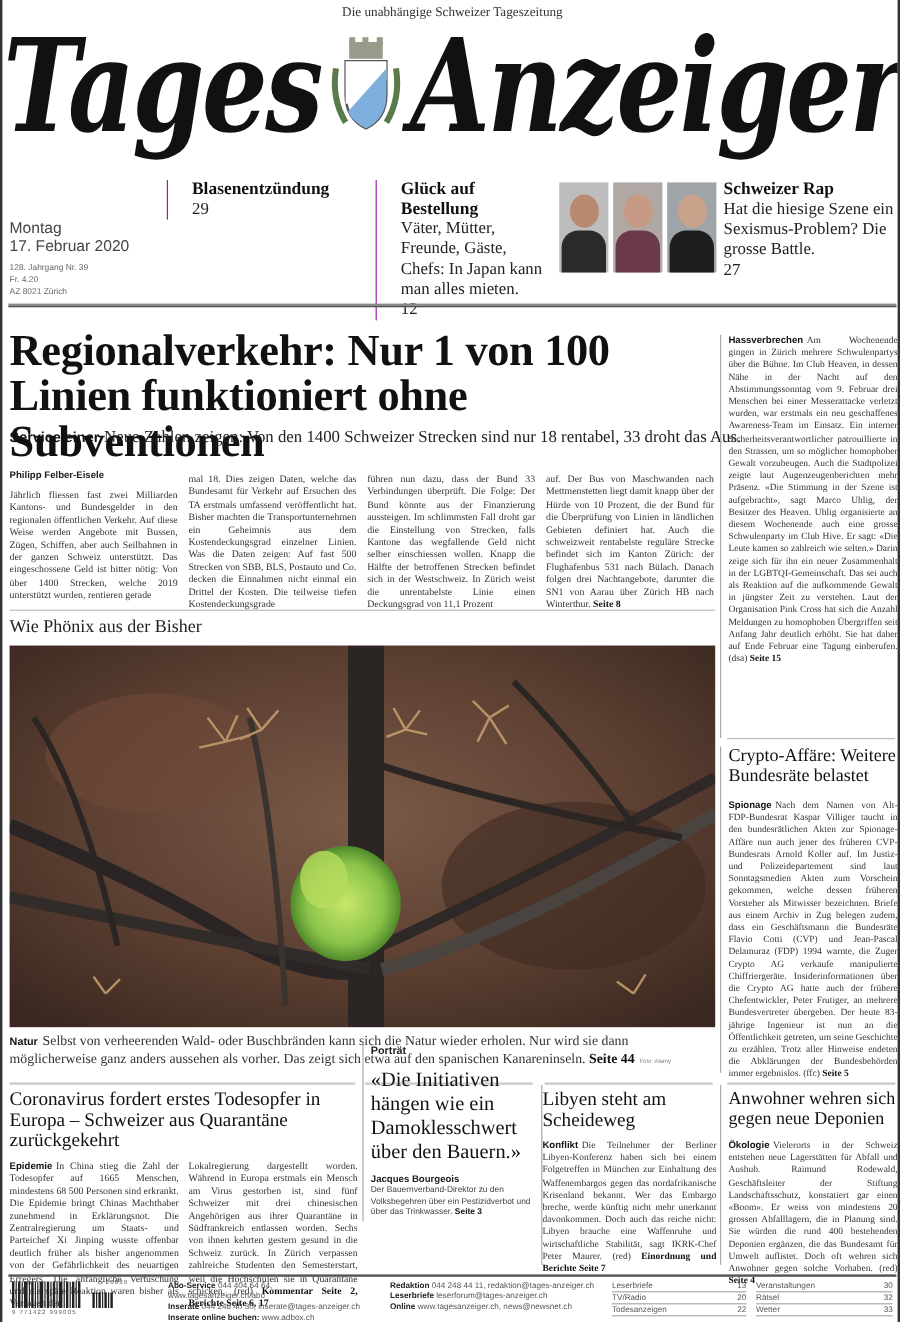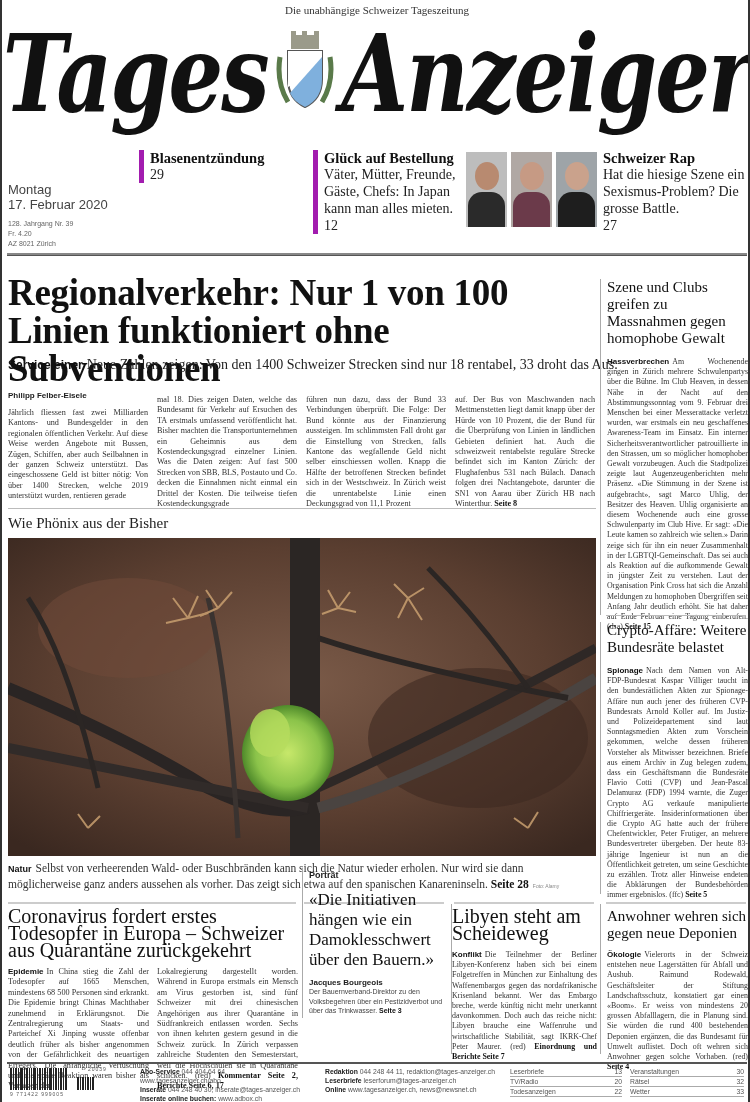--- a/index.html
+++ b/index.html
@@ -12,21 +12,21 @@
   
   .tagline { left: 0; width: 750px; top: 4px; text-align: center; font-size: 11px; color: #333; font-family: "Liberation Serif", serif; }
   .logo { left: 0; width: 750px; top: 14px; height: 118px; display: flex; justify-content: center; align-items: center; gap: 6px; }
   .logo-word { font-family: "DejaVu Serif", serif; font-weight: bold; font-size: 86px; letter-spacing: -2px; color: #111; transform: scaleY(1.25); font-style: italic; line-height: 1; }
   .crest { width: 62px; height: 92px; position: relative; }
 
   
   .dateblock { left: 6px; top: 150px; width: 125px; margin-top: 32px; }
   .date-day { font-family: "Liberation Sans", sans-serif; font-size: 13px; color: #444; line-height: 15px; }
   .meta { font-family: "Liberation Sans", sans-serif; font-size: 7px; color: #666; line-height: 10px; margin-top: 7px; }
-  .teaser { top: 150px; border-left: 5px solid #a21caf; padding-left: 6px; }
+  .teaser { top: 150px; border-left: 1px solid #a21caf; padding-left: 20px; }
   .teaser h3 { font-family: "Liberation Serif", serif; font-size: 14.5px; font-weight: bold; line-height: 16px; color: #111; }
   .teaser p { font-family: "Liberation Serif", serif; font-size: 14px; line-height: 17px; color: #222; }
   .faces { left: 464px; top: 152px; display: flex; gap: 4px; }
   .face { width: 41px; height: 75px; background: #c8c8c8; position: relative; overflow: hidden; }
   .face .head { position: absolute; left: 9px; top: 10px; width: 24px; height: 28px; border-radius: 50%; background: #c49a82; }
   .face .body { position: absolute; left: 2px; top: 40px; width: 37px; height: 40px; border-radius: 14px 14px 0 0; background: #2a2a2a; }
   .rule-thick { left: 5px; width: 740px; top: 253px; height: 3px; background: #888; border-bottom: 1px solid #555; }
 
   
   .lead-title { left: 6px; top: 274px; width: 590px; font-family: "Liberation Serif", serif; font-size: 37px; line-height: 38px; color: #111; letter-spacing: -0.3px; }
@@ -42,21 +42,21 @@
   .photo { left: 6px; top: 538px; width: 588px; height: 318px; overflow: hidden; background: #4a3328; }
   .caption { left: 6px; top: 861px; width: 588px; font-family: "Liberation Serif", serif; font-size: 11.5px; line-height: 15px; color: #333; }
   .credit { font-family: "Liberation Sans", sans-serif; font-size: 5px; color: #888; margin-left: 4px; }
 
   
   .rcol { left: 598px; border-left: 1px solid #aaa; padding-left: 6px; width: 148px; }
   .rcol h2 { font-family: "Liberation Serif", serif; font-size: 15px; line-height: 17px; color: #111; font-weight: normal; margin-bottom: 10px; }
   .rcol .col { font-size: 7.9px; line-height: 10.2px; }
 
   
-  .b-title { font-family: "Liberation Serif", serif; font-size: 20px; line-height: 17px; color: #111; }
+  .b-title { font-family: "Liberation Serif", serif; font-size: 16px; line-height: 17px; color: #111; }
   .bottom-rule { top: 902px; height: 2px; background: #ccc; }
 
   
   .footer { left: 5px; width: 740px; top: 1062px; height: 36px; border-top: 2px solid #555; }
   .barcode { left: 8px; top: 1068px; display: flex; align-items: flex-end; gap: 1px; height: 22px; }
   .barcode span { display: inline-block; background: #222; height: 100%; }
   .fcol { font-family: "Liberation Sans", sans-serif; font-size: 6.8px; line-height: 9px; color: #555; }
   .fcol b { color: #222; }
   .idx { font-family: "Liberation Sans", sans-serif; font-size: 6.8px; color: #555; }
   .idx-row { display: flex; justify-content: space-between; border-bottom: 1px solid #aaa; height: 10px; line-height: 9px; }
@@ -172,25 +172,24 @@
       <path d="M400 60 l-14 -14 M400 60 l16 -10 M400 60 l-10 20 M400 60 l14 22"></path>
       <path d="M80 290 l-10 -14 M80 290 l12 -12"></path>
       <path d="M520 290 l-14 -10 M520 290 l10 -16"></path>
     </g>
     <ellipse cx="280" cy="215" rx="46" ry="48" fill="url(#sprout)"></ellipse>
     <ellipse cx="262" cy="195" rx="20" ry="24" fill="#b6dc5e" opacity="0.8"></ellipse>
   </svg>
 </div>
 <div class="abs caption">
   <span class="kicker" style="font-size:9px">Natur</span><span>Selbst von verheerenden Wald- oder Buschbränden kann sich die Natur wieder erholen. Nur wird sie dann möglicherweise ganz anders aussehen als vorher. Das zeigt sich etwa auf den spanischen Kanareninseln.</span>
-  <span class="bold-ref">Seite 28</span><span class="credit">Foto: Alamy</span>
+  <span class="bold-ref">Seite 44</span><span class="credit">Foto: Alamy</span>
 </div>
 
 <div class="abs rcol" style="top:279px;height:336px;">
-  <h2>Szene und Clubs greifen zu Massnahmen gegen homophobe Gewalt</h2>
   <div class="col">
     <span class="kicker-sm">Hassverbrechen</span><span>Am Wochenende gingen in Zürich mehrere Schwulenpartys über die Bühne. Im Club Heaven, in dessen Nähe in der Nacht auf den Abstimmungssonntag vom 9. Februar drei Menschen bei einer Messerattacke verletzt wurden, war erstmals ein neu geschaffenes Awareness-Team im Einsatz. Ein interner Sicherheitsverantwortlicher patrouillierte in den Strassen, um so möglicher homophober Gewalt vorzubeugen. Auch die Stadtpolizei zeigte laut Augenzeugenberichten mehr Präsenz. «Die Stimmung in der Szene ist aufgebracht», sagt Marco Uhlig, der Besitzer des Heaven. Uhlig organisierte an diesem Wochenende auch eine grosse Schwulenparty im Club Hive. Er sagt: «Die Leute kamen so zahlreich wie selten.» Darin zeige sich für ihn ein neuer Zusammenhalt in der LGBTQI-Gemeinschaft. Das sei auch als Reaktion auf die aufkommende Gewalt in jüngster Zeit zu verstehen. Laut der Organisation Pink Cross hat sich die Anzahl Meldungen zu homophoben Übergriffen seit Anfang Jahr deutlich erhöht. Sie hat daher auf Ende Februar eine Tagung einberufen. (dsa)</span>
     <span class="bold-ref">Seite 15</span>
   </div>
 </div>
 <div class="abs thin-rule" style="left:604px;top:615px;width:140px;"></div>
 <div class="abs rcol" style="top:622px;height:272px;">
   <h2>Crypto-Affäre: Weitere Bundesräte belastet</h2>
   <div class="col">
     <span class="kicker-sm">Spionage</span><span>Nach dem Namen von Alt-FDP-Bundesrat Kaspar Villiger taucht in den bundesrätlichen Akten zur Spionage-Affäre nun auch jener des früheren CVP-Bundesrats Arnold Koller auf. Im Justiz- und Polizeidepartement sind laut Sonntagsmedien Akten zum Vorschein gekommen, welche dessen früheren Vorsteher als Mitwisser bezeichnen. Briefe aus einem Archiv in Zug belegen zudem, dass ein Geschäftsmann die Bundesräte Flavio Cotti (CVP) und Jean-Pascal Delamuraz (FDP) 1994 warnte, die Zuger Crypto AG verkaufe manipulierte Chiffriergeräte. Insiderinformationen über die Crypto AG hatte auch der frühere Chefentwickler, Peter Frutiger, an mehrere Bundesvertreter übergeben. Der heute 83-jährige Ingenieur ist nun an die Öffentlichkeit getreten, um seine Geschichte zu erzählen. Trotz aller Hinweise endeten die Abklärungen der Bundesbehörden immer ergebnislos. (ffc)</span>

